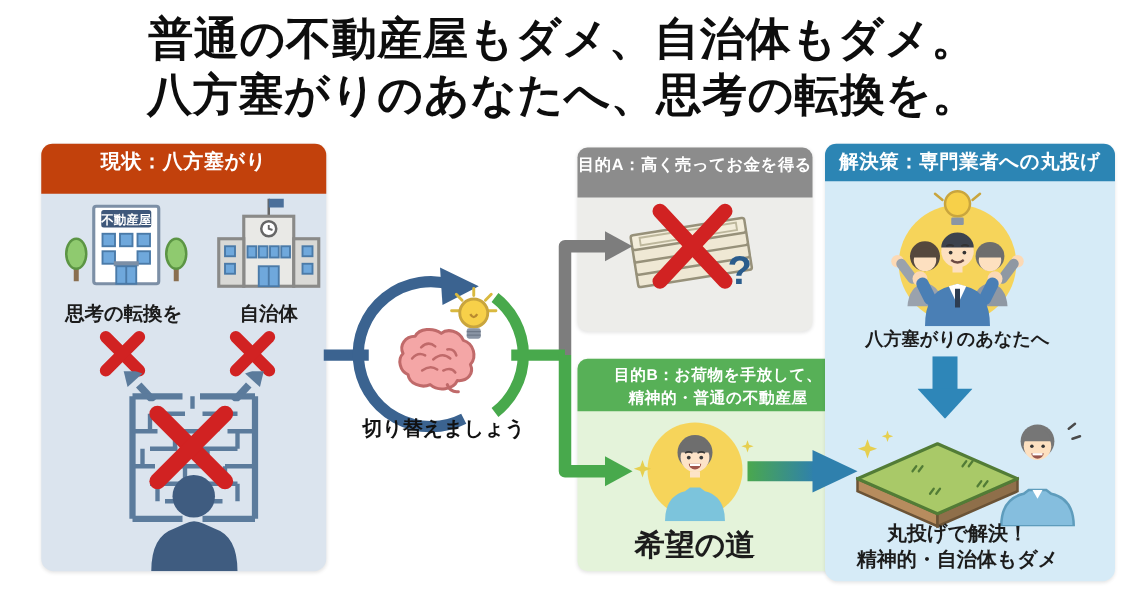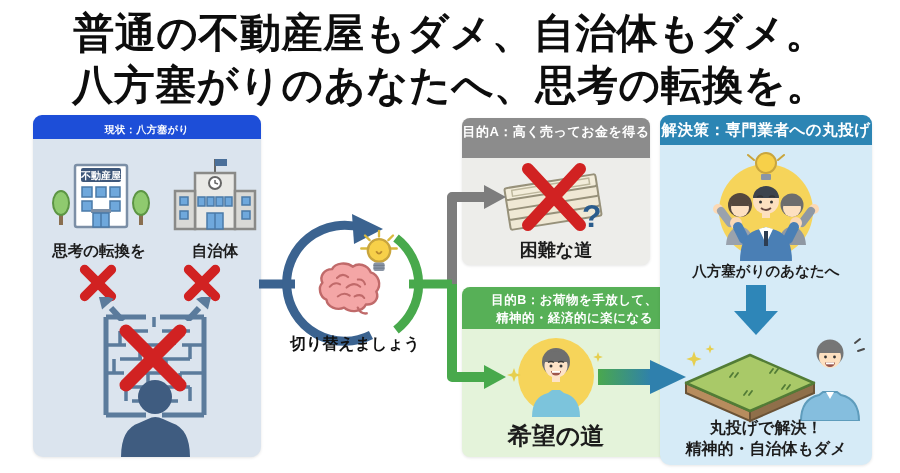--- a/index.html
+++ b/index.html
@@ -1,37 +1,37 @@
 <!DOCTYPE html>
 <html><head>
 <meta charset="utf-8">
 <style>
   html,body{margin:0;padding:0;background:#fff;}
   .canvas{position:relative;width:900px;height:473px;background:#ffffff;overflow:hidden;
           font-family:"Liberation Sans","DejaVu Sans",sans-serif;}
   .title{position:absolute;top:8px;left:0;width:900px;text-align:center;color:#0d0d0d;
-         font-weight:900;font-size:41px;line-height:1.26;letter-spacing:0.5px;}
+         font-weight:900;font-size:36px;line-height:1.26;letter-spacing:0.5px;}
   .panel{position:absolute;border-radius:10px;box-shadow:0 1px 3px rgba(0,0,0,.10);z-index:2;}
   .panel-header{position:absolute;left:0;top:0;width:100%;color:#fff;font-weight:700;
                 text-align:center;border-radius:9px 9px 0 0;letter-spacing:0.5px;}
   .abs{position:absolute;}
   .lbl{position:absolute;text-align:center;color:#1c1c1c;font-weight:900;}
   svg{display:block;}
   
   .p-current{left:33px;top:115px;width:228px;height:342px;background:#dbe4ee;}
-  .p-current .panel-header{height:24px;line-height:30px;font-size:10px;background:#1d4ed8;}
+  .p-current .panel-header{height:40px;line-height:30px;font-size:16px;background:#c2410c;}
   
   .p-goala{left:462px;top:118px;width:188px;height:147px;background:#ededea;border-radius:8px;}
   .p-goala .panel-header{height:40px;line-height:28px;font-size:13px;background:#8c8c8c;border-radius:8px 8px 0 0;}
   
   .p-goalb{left:462px;top:287px;width:188px;height:170px;background:#e4f3da;border-radius:8px;padding-left:37px;}
   .p-goalb .panel-header{height:42px;font-size:12.5px;line-height:1.45;padding-top:4px;box-sizing:border-box;
                          background:#57b057;border-radius:8px 8px 0 0;}
   
-  .p-solution{left:660px;top:115px;width:212px;height:350px;background:#d6ebf7;}
+  .p-solution{left:660px;top:115px;width:232px;height:350px;background:#d6ebf7;}
   .p-solution .panel-header{height:30px;line-height:30px;font-size:15.5px;background:#2c85b4;}
   .connectors{position:absolute;left:0;top:0;z-index:4;pointer-events:none;}
   .z5{z-index:5;}
   .caption{position:absolute;left:270px;top:334px;width:170px;text-align:center;z-index:5;
            font-weight:900;font-size:16px;line-height:1.22;color:#111;}
   .qmark{position:absolute;left:120px;top:80px;font-size:32px;font-weight:900;color:#2a5c8c;z-index:3;}
 </style>
 </head>
 <body>
 
@@ -129,27 +129,26 @@
         <rect x="7" y="49" width="92" height="12" rx="2" fill="#efe8d4" stroke="#97917a" stroke-width="2"></rect>
         <rect x="7" y="39" width="92" height="12" rx="2" fill="#efe8d4" stroke="#97917a" stroke-width="2"></rect>
         <rect x="7" y="29" width="92" height="12" rx="2" fill="#efe8d4" stroke="#97917a" stroke-width="2"></rect>
         <rect x="7" y="19" width="92" height="12" rx="2" fill="#f3edda" stroke="#97917a" stroke-width="2"></rect>
         <rect x="14" y="22" width="78" height="6" fill="none" stroke="#bdb79c" stroke-width="1.5"></rect>
       </g>
       <line x1="28" y1="7" x2="80" y2="63" stroke="#d12222" stroke-width="12" stroke-linecap="round"></line>
       <line x1="80" y1="7" x2="28" y2="63" stroke="#d12222" stroke-width="12" stroke-linecap="round"></line>
     </svg>
     <div class="qmark">?</div>
-    <div class="lbl" style="left:0;top:120px;width:188px;font-size:18px;">困難な道</div>
   </div>
 
   <div class="panel p-goalb">
     <div class="panel-header">
       <div>目的B：お荷物を手放して、</div>
-      <div>精神的・経済的に楽になる</div>
+      <div>精神的・普通の不動産屋</div>
     </div>
     <svg class="abs" style="left:34px;top:48px;" width="120" height="82" viewBox="0 0 120 82">
       <circle cx="60" cy="41" r="38" fill="#f6d45a"></circle>
       <g transform="translate(18,40)">
         <path d="M0,-7 L1.8,-1.8 L7,0 L1.8,1.8 L0,7 L-1.8,1.8 L-7,0 L-1.8,-1.8 Z" fill="#e6cf4f"></path>
         </g>
       <g transform="translate(102,22) scale(0.7)">
         <path d="M0,-7 L1.8,-1.8 L7,0 L1.8,1.8 L0,7 L-1.8,1.8 L-7,0 L-1.8,-1.8 Z" fill="#e6cf4f"></path>
         </g>
       <circle cx="60" cy="27" r="14" fill="#6e6e6e"></circle>

